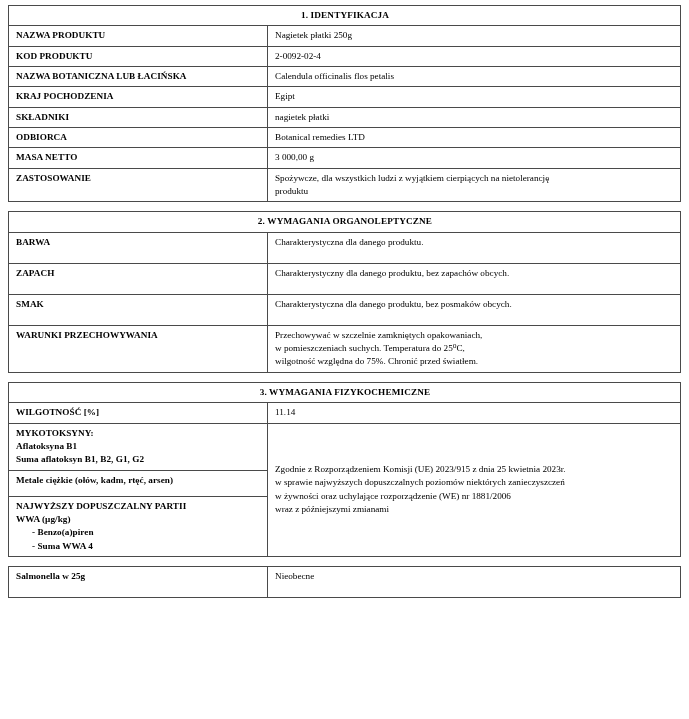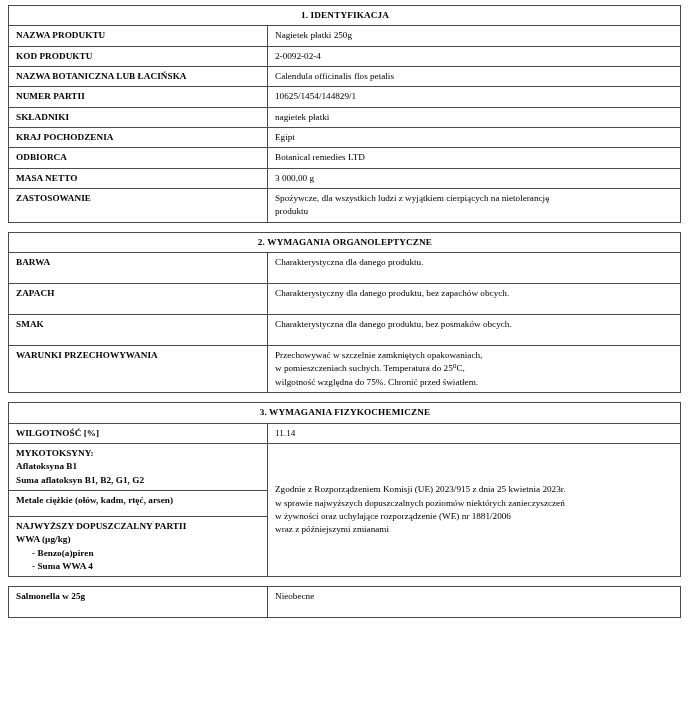--- a/index.html
+++ b/index.html
@@ -85,30 +85,26 @@
       </tr>
       <tr>
         <td class="label">KOD PRODUKTU</td>
         <td class="value">2-0092-02-4</td>
       </tr>
       <tr>
         <td class="label">NAZWA BOTANICZNA LUB ŁACIŃSKA</td>
         <td class="value">Calendula officinalis flos petalis</td>
       </tr>
       <tr>
-        <td class="label">NUMER PARTII</td>
-        <td class="value">10625/1454/144829/1</td>
+        <td class="label">KRAJ POCHODZENIA</td>
+        <td class="value">Egipt</td>
       </tr>
       <tr>
         <td class="label">SKŁADNIKI</td>
         <td class="value">nagietek płatki</td>
-      </tr>
-      <tr>
-        <td class="label">KRAJ POCHODZENIA</td>
-        <td class="value">Egipt</td>
       </tr>
       <tr>
         <td class="label">ODBIORCA</td>
         <td class="value"> Botanical remedies LTD</td>
       </tr>
       <tr>
         <td class="label">MASA NETTO</td>
         <td class="value">3 000,00 g</td>
       </tr>
       <tr>

